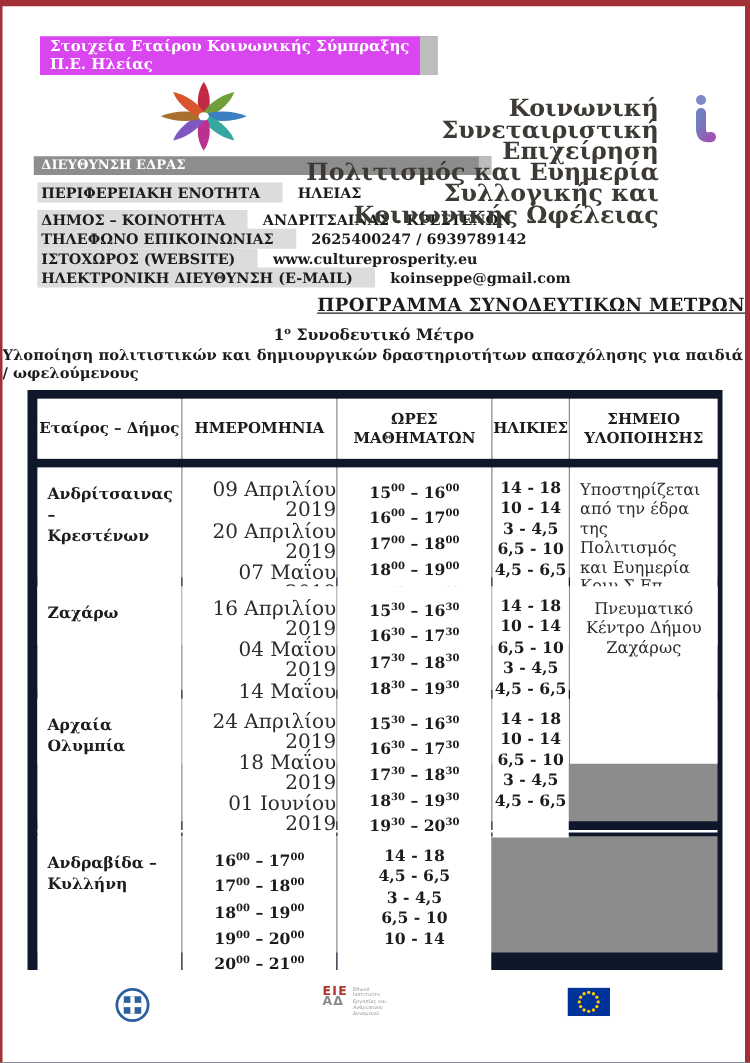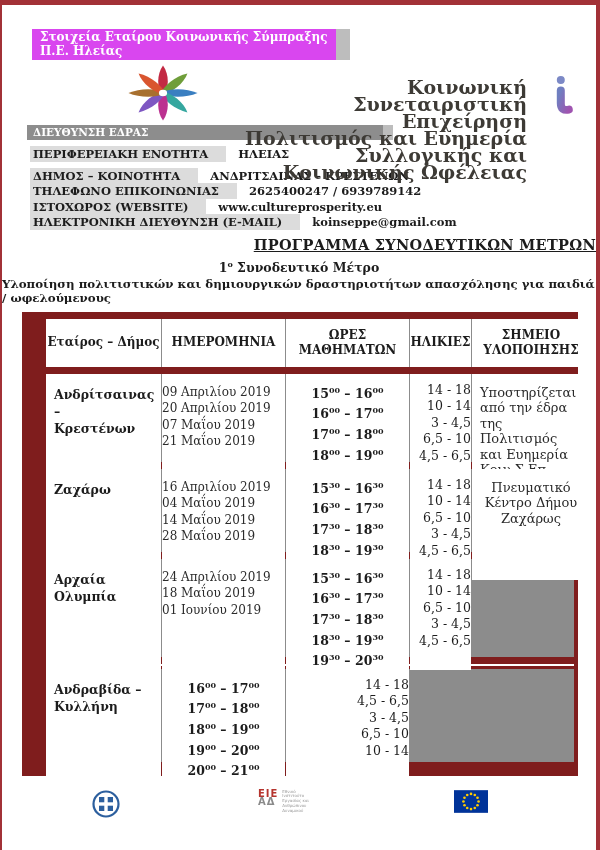--- a/index.html
+++ b/index.html
@@ -29,34 +29,34 @@
   .c-row{height:15.5px;font-size:11.5px;font-weight:bold;line-height:15px;white-space:nowrap;}
   .c-row.first{margin-bottom:6px;}
   .c-label{background:#dcdcdc;padding:1px 18px 1px 3px;}
   .c-value{margin-left:12px;}
   .title{margin-top:5px;text-align:right;font-size:14.5px;font-weight:bold;
     text-decoration:underline;letter-spacing:.3px;}
   .measure{margin-top:6px;text-align:center;font-size:12.5px;font-weight:bold;}
   .measure sup{font-size:8px;}
   .subtitle{margin-top:2px;text-align:left;font-size:11.8px;font-weight:bold;}
   .table-wrap{margin:7px 0 0 20px;width:556px;box-sizing:border-box;
-    background:#7f1d1d;padding:7px 4px 8px 24px;}
+    background:#0f172a;padding:7px 4px 8px 8px;}
   .t-row{display:grid;grid-template-columns:115px 123px 123px 61px 118px;column-gap:1px;
     background:#8c8c8c;margin-bottom:7px;}
   .t-row:last-child{margin-bottom:0;}
   .t-row.r3{margin-bottom:6px;}
   .sep-line{height:2px;background:#ffffff;margin-bottom:3px;}
   .cell{background:#ffffff;box-sizing:border-box;}
   .t-head .cell{height:48px;display:flex;flex-direction:column;align-items:center;justify-content:center;
     font-weight:bold;font-size:12px;line-height:15px;text-align:center;}
   .c-partner{padding:12px 4px 0 8px;font-weight:bold;font-size:12.5px;line-height:17px;}
-  .c-dates{padding-top:10px;text-align:left;font-size:12px;line-height:16.5px;color:#2b2b2b;}
+  .c-dates{padding-top:10px;text-align:right;font-size:16px;line-height:16.5px;color:#2b2b2b;}
   .c-hours{padding-top:8px;text-align:center;font-weight:bold;font-size:12.5px;line-height:16.5px;}
   .c-hours sup{font-size:8px;}
-  .c-ages{padding-top:8px;text-align:right;font-weight:normal;font-size:12.5px;line-height:16.5px;}
+  .c-ages{padding-top:8px;text-align:center;font-weight:bold;font-size:12.5px;line-height:16.5px;}
   .c-loc{padding:11px 8px 0;text-align:center;font-size:13px;line-height:15.5px;color:#2b2b2b;}
   .c-loc.left{text-align:left;}
   .c-loc p{margin:0 0 9px;}
   .footer{display:flex;margin:14px 0 0 78px;font-family:"DejaVu Sans",sans-serif;}
   .f-block{margin-right:28px;}
   .f-gov{width:168px;}
   .f-eiead{width:188px;}
   .f-eu{width:128px;}
   .f-logo{height:32px;display:flex;align-items:flex-start;}
   .f-gov .f-logo{padding-left:12px;}

